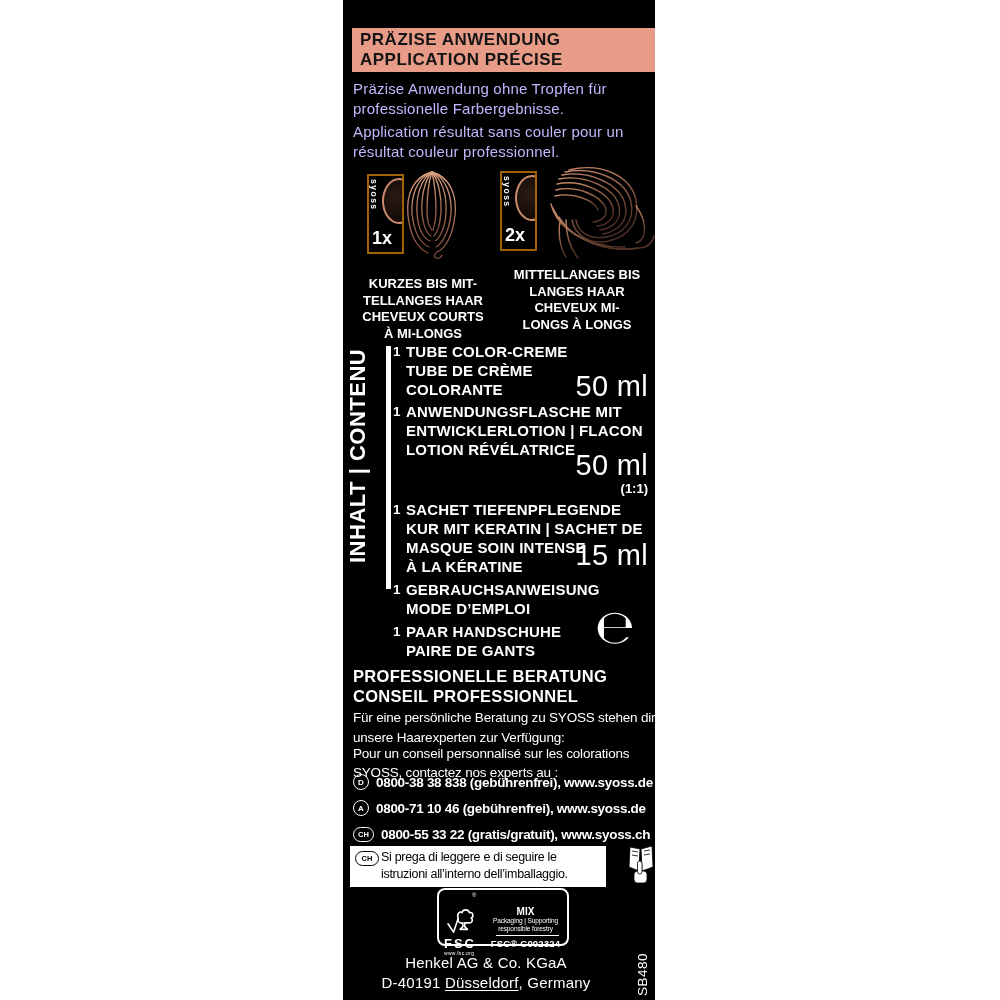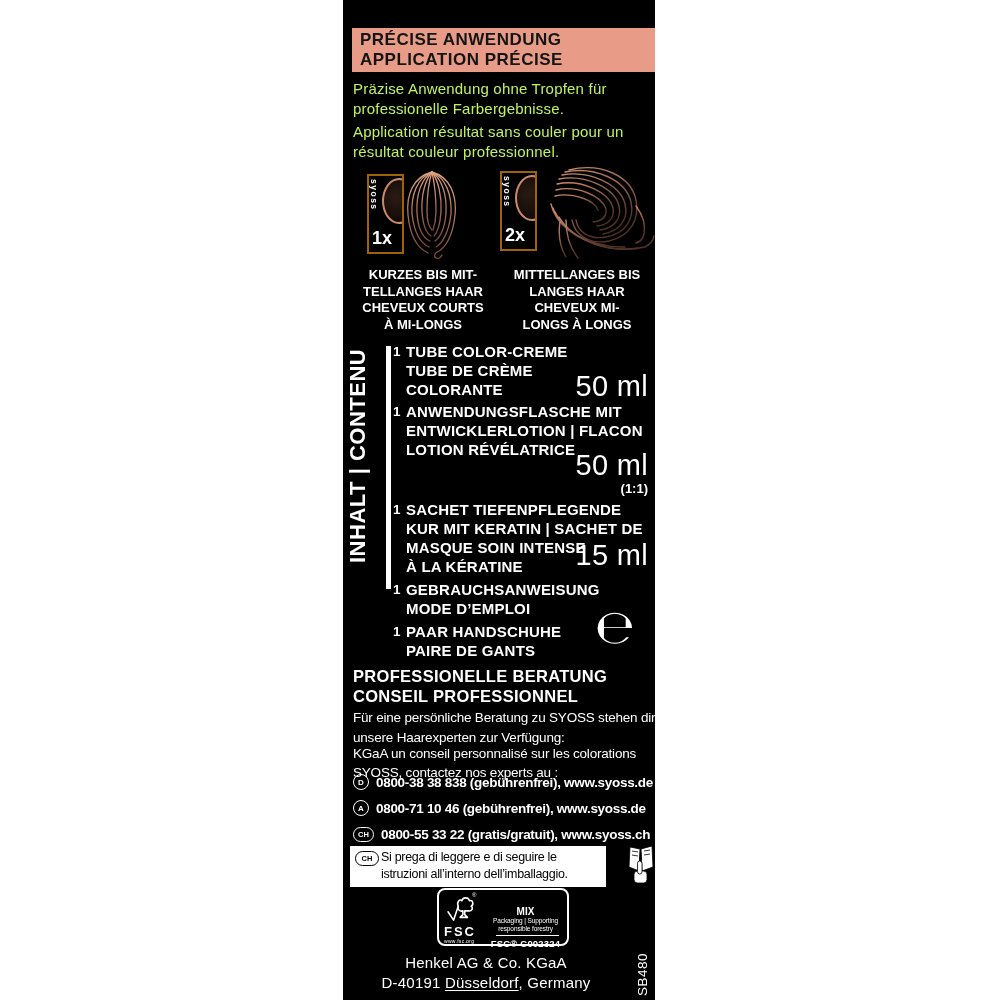--- a/index.html
+++ b/index.html
@@ -7,21 +7,21 @@
           font-family:"Liberation Sans",sans-serif;}
   .panel{position:absolute;left:343px;top:0;width:312px;height:1000px;background:#000;overflow:hidden;}
   .abs{position:absolute;}
 
   
   .header-box{position:absolute;left:9px;top:28px;width:295px;height:42px;background:#E89C87;
               padding:2px 0 0 8px;}
   .header-box div{font-size:17px;line-height:20px;font-weight:bold;color:#141414;letter-spacing:.5px;white-space:nowrap;}
 
   
-  .intro{position:absolute;left:10px;color:#bef264;font-size:15px;line-height:19.5px;letter-spacing:.2px;white-space:nowrap;}
+  .intro{position:absolute;left:10px;color:#c4b5fd;font-size:15px;line-height:19.5px;letter-spacing:.2px;white-space:nowrap;}
 
   
   .box-icon{position:absolute;width:33px;height:76px;border:2px solid #a16207;background:#000;overflow:hidden;}
   .box-icon .brand{position:absolute;left:0px;top:3px;writing-mode:vertical-rl;color:#fff;
                    font-size:8.5px;font-weight:bold;letter-spacing:1.5px;}
   .box-icon .cap{position:absolute;right:-14px;top:2px;width:30px;height:42px;border-radius:50%;
                  border:2.5px solid #C98A6A;background:radial-gradient(circle at 40% 40%, #2a1a13, #0c0605);}
   .box-icon .mult{position:absolute;left:3px;bottom:3px;color:#fff;font-size:18px;font-weight:bold;}
 
   .dose-label{position:absolute;top:267px;text-align:center;color:#fff;font-weight:bold;
@@ -54,21 +54,21 @@
   .notice{position:absolute;left:7px;top:846px;width:256px;height:41px;background:#fff;}
   .notice .badge-b{position:absolute;left:5px;top:5px;width:22px;height:13px;border:1.5px solid #000;
                    border-radius:8px;color:#000;font-size:7.5px;font-weight:bold;
                    display:flex;align-items:center;justify-content:center;}
   .notice .ntxt{margin-left:31px;padding-top:3px;color:#000;font-size:12.5px;line-height:17px;
                 letter-spacing:-0.3px;white-space:nowrap;}
 
   
   .fsc{position:absolute;left:94px;top:888px;width:128px;height:54px;border:2px solid #fff;
        border-radius:8px;display:flex;color:#fff;}
-  .fsc-left{flex:0 0 46px;padding:6px 0 0 5px;position:relative;}
+  .fsc-left{flex:0 0 46px;padding:18px 0 0 5px;position:relative;}
   .fsc-word{font-size:13px;font-weight:bold;letter-spacing:2px;line-height:12px;}
   .fsc-url{font-size:5px;letter-spacing:.3px;}
   .fsc-reg{position:absolute;left:33px;top:2px;font-size:6px;}
   .fsc-right{flex:1;text-align:center;padding:16px 6px 0 0;}
   .fsc-mix{font-size:10px;font-weight:bold;line-height:11px;}
   .fsc-desc{font-size:6.5px;line-height:7.5px;letter-spacing:-0.1px;white-space:nowrap;}
   .fsc-div{border-top:1px solid #fff;margin:3px 2px 2px 6px;}
   .fsc-cert{font-size:9.5px;font-weight:bold;letter-spacing:.2px;white-space:nowrap;}
 
   
@@ -78,21 +78,21 @@
   .side-code{position:absolute;right:5px;top:932px;height:64px;writing-mode:vertical-rl;
              transform:rotate(180deg);color:#fff;font-size:13.5px;letter-spacing:.5px;}
 </style>
 </head>
 <body>
 
 <div class="canvas">
   <div class="panel">
 
     <div class="header-box">
-      <div>PRÉCISE ANWENDUNG</div>
+      <div>PRÄZISE ANWENDUNG</div>
       <div>APPLICATION PRÉCISE</div>
     </div>
 
     <div class="intro" style="top:79px;">
       <div>Präzise Anwendung ohne Tropfen für</div>
       <div>professionelle Farbergebnisse.</div>
     </div>
     <div class="intro" style="top:122px;">
       <div>Application résultat sans couler pour un</div>
       <div>résultat couleur professionnel.</div>
@@ -147,21 +147,21 @@
         <path d="M22,42 C26,60 45,79 76,83"></path>
         <path d="M24,46 C32,68 60,86 96,85"></path>
         <path d="M26,50 C38,74 72,91 109,86"></path>
         <path d="M30,55 C45,79 81,93 116,85 C120,83 124,79 125,74"></path>
         <path d="M31,60 C29,73 31,85 37,95"></path>
         <path d="M37,58 C37,72 41,86 49,96"></path>
         <path d="M107,44 C113,52 117,62 115,72 C114,77 111,80 107,81"></path>
       </g>
     </svg>
 
-    <div class="dose-label" style="left:2px;width:156px;">
+    <div class="dose-label" style="left:2px;width:156px;margin-top:9px;">
       <div>KURZES BIS MIT-</div>
       <div>TELLANGES HAAR</div>
       <div>CHEVEUX COURTS</div>
       <div>À MI-LONGS</div>
     </div>
     <div class="dose-label" style="left:158px;width:152px;">
       <div>MITTELLANGES BIS</div>
       <div>LANGES HAAR</div>
       <div>CHEVEUX MI-</div>
       <div>LONGS À LONGS</div>
@@ -221,21 +221,21 @@
 
     <div class="adv-title">
       <div>PROFESSIONELLE BERATUNG</div>
       <div>CONSEIL PROFESSIONNEL</div>
     </div>
     <div class="adv-txt" style="top:708px;">
       <div>Für eine persönliche Beratung zu SYOSS stehen dir</div>
       <div>unsere Haarexperten zur Verfügung:</div>
     </div>
     <div class="adv-txt" style="top:744px;line-height:19px;">
-      <div>KGaA un conseil personnalisé sur les colorations</div>
+      <div>Pour un conseil personnalisé sur les colorations</div>
       <div>SYOSS, contactez nos experts au :</div>
     </div>
 
     <div class="hotline" style="top:770px;">
       <span class="badge">D</span>
       <span class="txt">0800-38 38 838 (gebührenfrei), www.syoss.de</span>
     </div>
     <div class="hotline" style="top:796px;">
       <span class="badge">A</span>
       <span class="txt">0800-71 10 46 (gebührenfrei), www.syoss.de</span>

